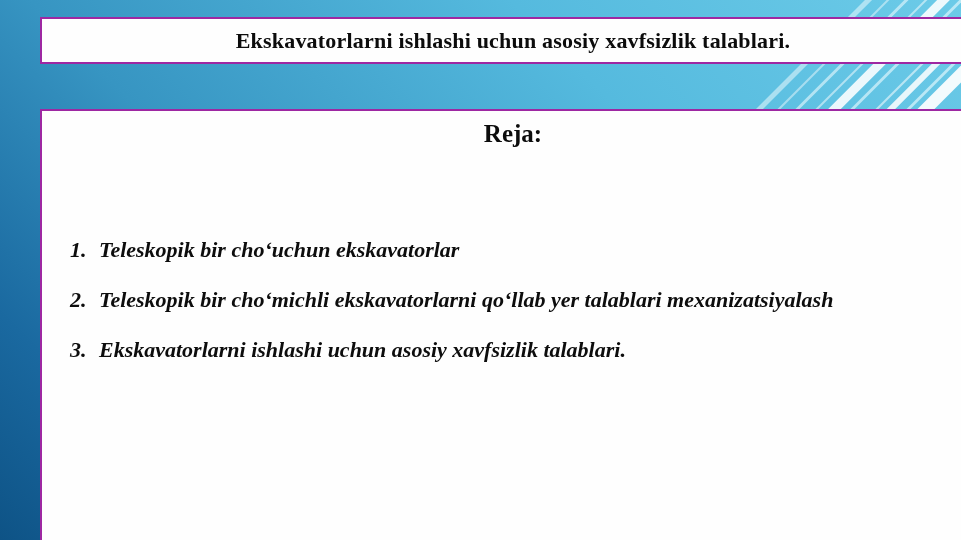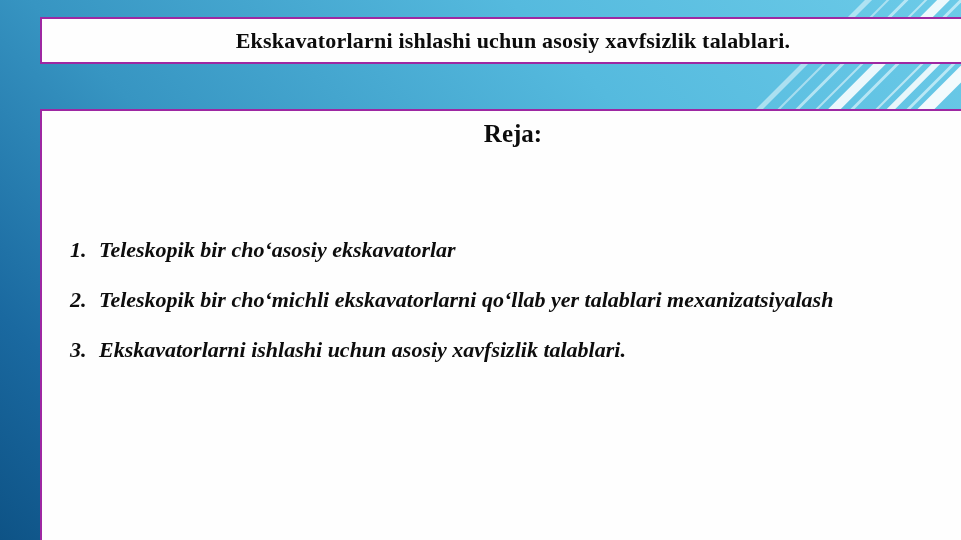--- a/index.html
+++ b/index.html
@@ -88,21 +88,21 @@
 <div class="panel title-box">
   <div class="title-text">Ekskavatorlarni ishlashi uchun asosiy xavfsizlik talablari.</div>
 </div>
 
 <div class="panel content-box">
   <div class="heading">Reja:</div>
 
   <ol class="plan-list">
     <li class="plan-item">
       <span class="num">1.</span>
-      <span class="txt">Teleskopik bir cho‘asosiy ekskavatorlar</span>
+      <span class="txt">Teleskopik bir cho‘uchun ekskavatorlar</span>
     </li>
     <li class="plan-item">
       <span class="num">2.</span>
       <span class="txt">Teleskopik bir cho‘michli ekskavatorlarni qo‘llab yer talablari mexanizatsiyalash</span>
     </li>
     <li class="plan-item">
       <span class="num">3.</span>
       <span class="txt">Ekskavatorlarni ishlashi uchun asosiy xavfsizlik talablari.</span>
     </li>
   </ol>

